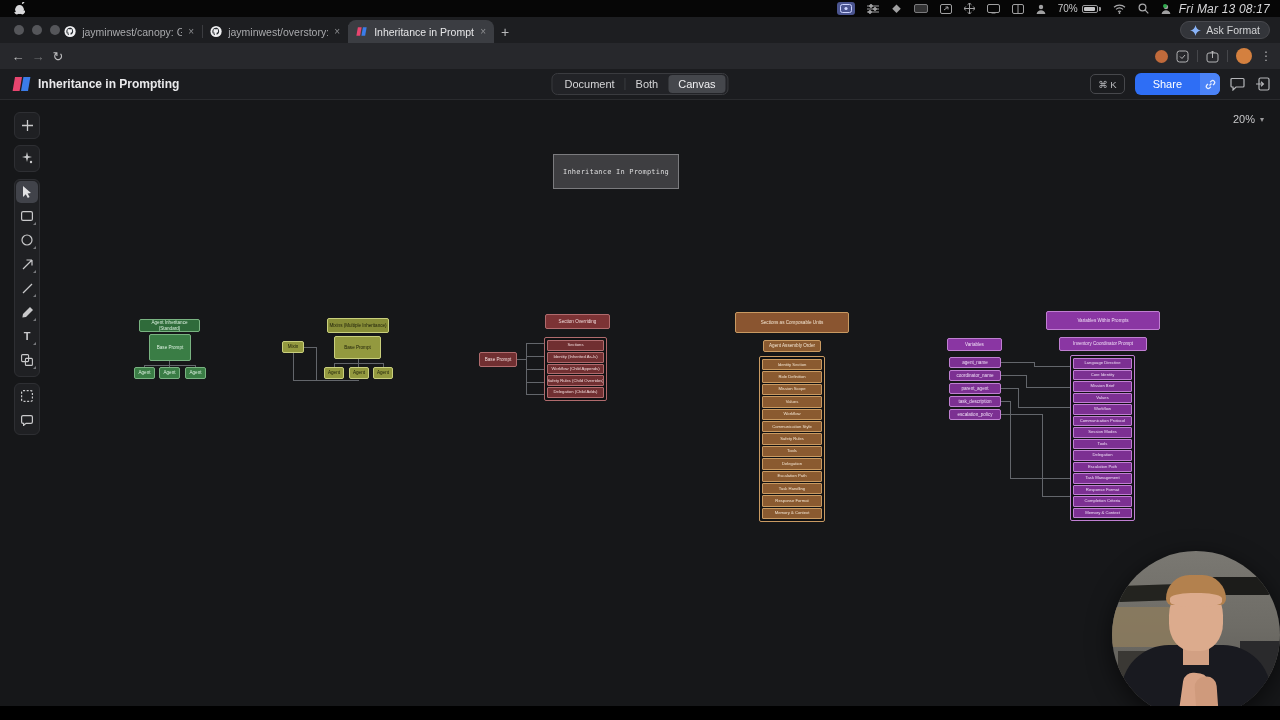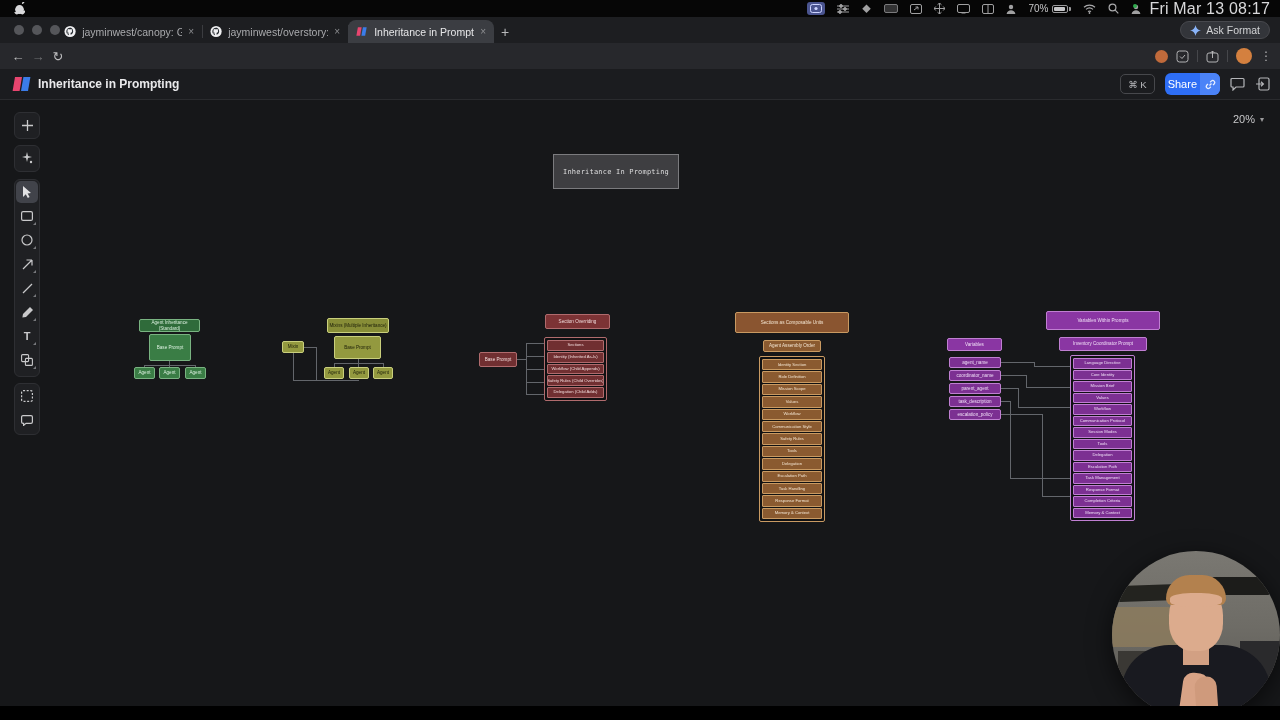--- a/index.html
+++ b/index.html
@@ -11,21 +11,21 @@
   .menubar { position:absolute; left:0; top:0; width:1280px; height:17px; background:#060606;
              display:flex; align-items:center; color:#cfcfd1; font-size:10.5px; }
   .mb-left { position:absolute; left:14px; top:2px; }
   .mb-right { position:absolute; right:10px; top:0; height:17px; display:flex; align-items:center; gap:12px; }
   .mb-ic { display:flex; align-items:center; justify-content:center; height:13px; opacity:.85; }
   .mb-chip { background:#4a548f; border-radius:3px; padding:1px 3px; opacity:1; }
   .mb-batt { display:flex; align-items:center; gap:4px; font-size:10px; color:#c6c6c8; }
   .batt-body { width:16px; height:8px; border:1px solid #9a9a9c; border-radius:2px; position:relative; }
   .batt-body::after { content:""; position:absolute; left:1px; top:1px; bottom:1px; width:11px; background:#c6c6c8; border-radius:1px; }
   .batt-nub { width:2px; height:4px; background:#9a9a9c; border-radius:0 1px 1px 0; margin-left:1px; }
-  .mb-clock { color:#d8d8da; font-size:16px; letter-spacing:.2px; }
+  .mb-clock { color:#d8d8da; font-size:12px; letter-spacing:.2px;font-style:italic; }
   .green-dot { width:4px; height:4px; border-radius:50%; background:#35c759; margin-left:-8px; margin-top:-6px; }
 
   
   .tabstrip { position:absolute; left:0; top:17px; width:1280px; height:26px; background:#1d1e21; }
   .traffic { position:absolute; left:14px; top:8px; display:flex; gap:8px; }
   .traffic span { width:10px; height:10px; border-radius:50%; background:#55565a; }
   .tabs { position:absolute; left:56px; top:3px; display:flex; height:23px; align-items:stretch; }
   .tab { display:flex; align-items:center; gap:6px; width:146px; padding:0 8px; color:#a9aaad;
          font-size:10.5px; border-radius:8px 8px 0 0; position:relative; }
   .tab .tclose { margin-left:auto; color:#8d8e91; font-size:10px; }
@@ -57,21 +57,21 @@
   .dots3 { position:absolute; left:148px; top:6px; color:#9a9a9e; font-size:13px; letter-spacing:1px; }
   .segmented { position:absolute; left:50%; top:4px; transform:translateX(-50%); display:flex; align-items:center;
                background:#222327; border:1px solid #3a3b3f; border-radius:6px; height:22px; padding:2px; }
   .seg { padding:0 10px; font-size:11px; color:#d6d6d8; height:18px; display:flex; align-items:center; border-radius:4px; }
   .seg.active { background:#45474c; color:#f0f0f2; }
   .seg-div { width:1px; height:12px; background:#3a3b3f; }
   .right-actions { position:absolute; right:10px; top:4px; display:flex; align-items:center; gap:10px; height:22px; }
   .kbd-chip { border:1px solid #47484c; border-radius:5px; height:20px; padding:0 7px; display:flex; align-items:center;
               color:#b9babd; font-size:9.5px; gap:3px; }
   .share-btn { background:#2e6ef5; border-radius:6px; height:22px; display:flex; align-items:center; color:#fff; font-size:11px; overflow:hidden; }
-  .share-txt { padding:0 3px; }
+  .share-txt { padding:0 18px; }
   .share-link { background:#4b83f7; height:22px; width:20px; display:flex; align-items:center; justify-content:center; }
   .hdr-ic { color:#b5b6b9; display:flex; align-items:center; }
 
   
   .canvas { position:absolute; left:0; top:100px; width:1280px; height:606px; background:#161719; }
   .zoom-ctl { position:absolute; right:16px; top:13px; color:#c8c8ca; font-size:11px; display:flex; gap:5px; align-items:center; }
   .zoom-ctl .car { font-size:8px; color:#9a9a9c; }
 
   .tool-panel { position:absolute; left:14px; width:26px; background:#1f2023; border:1px solid #2e2f33; border-radius:6px; }
   .tool-cell { width:24px; height:24px; display:flex; align-items:center; justify-content:center; color:#c9c9cb; position:relative; }
@@ -271,20 +271,26 @@
 
   <div class="appbar">
     <div class="logo">
       <svg width="20" height="14" viewBox="0 0 20 14">
           <path d="M3 0h7l-2.4 14H.6z" fill="#e8456f"></path>
           <path d="M11.4 0h7L16 14H9z" fill="#3b7ce8"></path>
         </svg>
     </div>
     <div class="doc-title">Inheritance in Prompting</div>
     <div class="dots3">···</div>
+    <div class="segmented">
+      <span class="seg">Document</span>
+      <span class="seg-div"></span>
+      <span class="seg">Both</span>
+      <span class="seg active">Canvas</span>
+    </div>
     <div class="right-actions">
       <span class="kbd-chip">⌘ K</span>
       <span class="share-btn">
         <span class="share-txt">Share</span>
         <span class="share-link">
           <svg width="11" height="11" viewBox="0 0 11 11" fill="none" stroke="#e8efff" stroke-width="1.3">
               <path d="M4.5 6.5l2-2M3 5l-1.3 1.3a2 2 0 0 0 2.8 2.8L5.8 7.8M8 6l1.3-1.3a2 2 0 0 0-2.8-2.8L5.2 3.2"></path>
             </svg>
         </span>
       </span>

